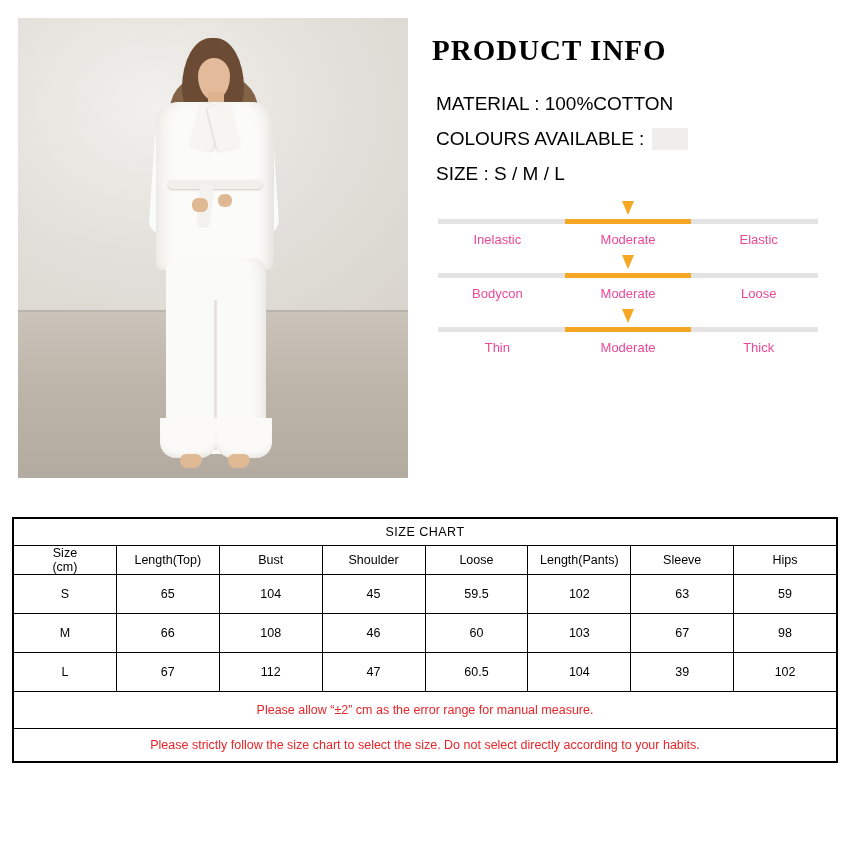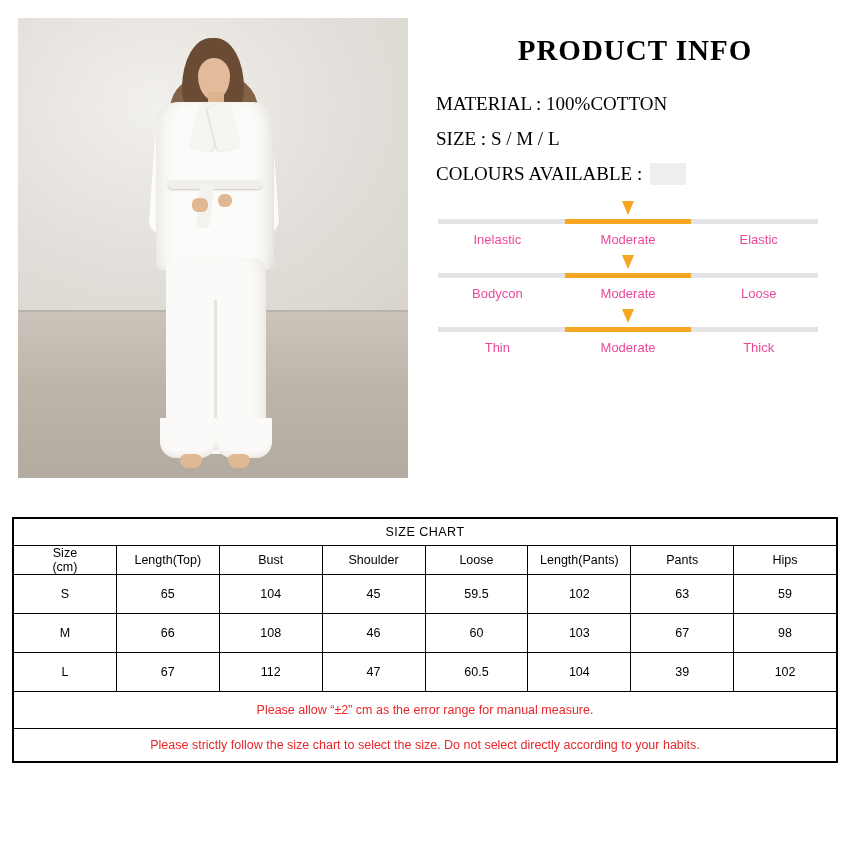--- a/index.html
+++ b/index.html
@@ -124,25 +124,25 @@
   .info {
     flex: 1;
     padding-left: 24px;
     box-sizing: border-box;
   }
   .info h1 {
     font-family: "Liberation Serif", serif;
     font-size: 29px;
     font-weight: 700;
     letter-spacing: 1px;
-    text-align: center;
+    text-align: left;
     margin: 16px 0 26px 0;
   }
   .info-line {
-    font-family: Liberation Serif, serif;
+    font-family: Liberation Sans, sans-serif;
     font-size: 19px;
     margin: 0 0 13px 4px;
     display: flex;
     align-items: center;
   }
   .swatch {
     display: inline-block;
     width: 34px; height: 20px;
     background: #f0eeec;
     margin-left: 8px;
@@ -258,25 +258,25 @@
     </div>
   </div>
 
   <div class="info">
     <h1>PRODUCT INFO</h1>
 
     <div class="info-line">
       <span>MATERIAL : 100%COTTON</span>
     </div>
     <div class="info-line">
-      <span>SIZE : S / M / L</span>
-    </div>
-    <div class="info-line">
       <span>COLOURS AVAILABLE :</span>
       <span class="swatch"></span>
+    </div>
+    <div class="info-line">
+      <span>SIZE : S / M / L</span>
     </div>
 
     <div class="scales">
 
       <div class="scale">
         <div class="scale-bar">
           <div class="fill"></div>
           <div class="marker"></div>
         </div>
         <div class="scale-labels">
@@ -323,21 +323,21 @@
       <tr>
         <th class="size-col">
           <div>Size</div>
           <div>(cm)</div>
         </th>
         <th>Length(Top)</th>
         <th>Bust</th>
         <th>Shoulder</th>
         <th>Loose</th>
         <th>Length(Pants)</th>
-        <th>Pants</th>
+        <th>Sleeve</th>
         <th>Hips</th>
       </tr>
 
       <tr>
         <td class="size-col">S</td>
         <td>65</td>
         <td>104</td>
         <td>45</td>
         <td>59.5</td>
         <td>102</td>

